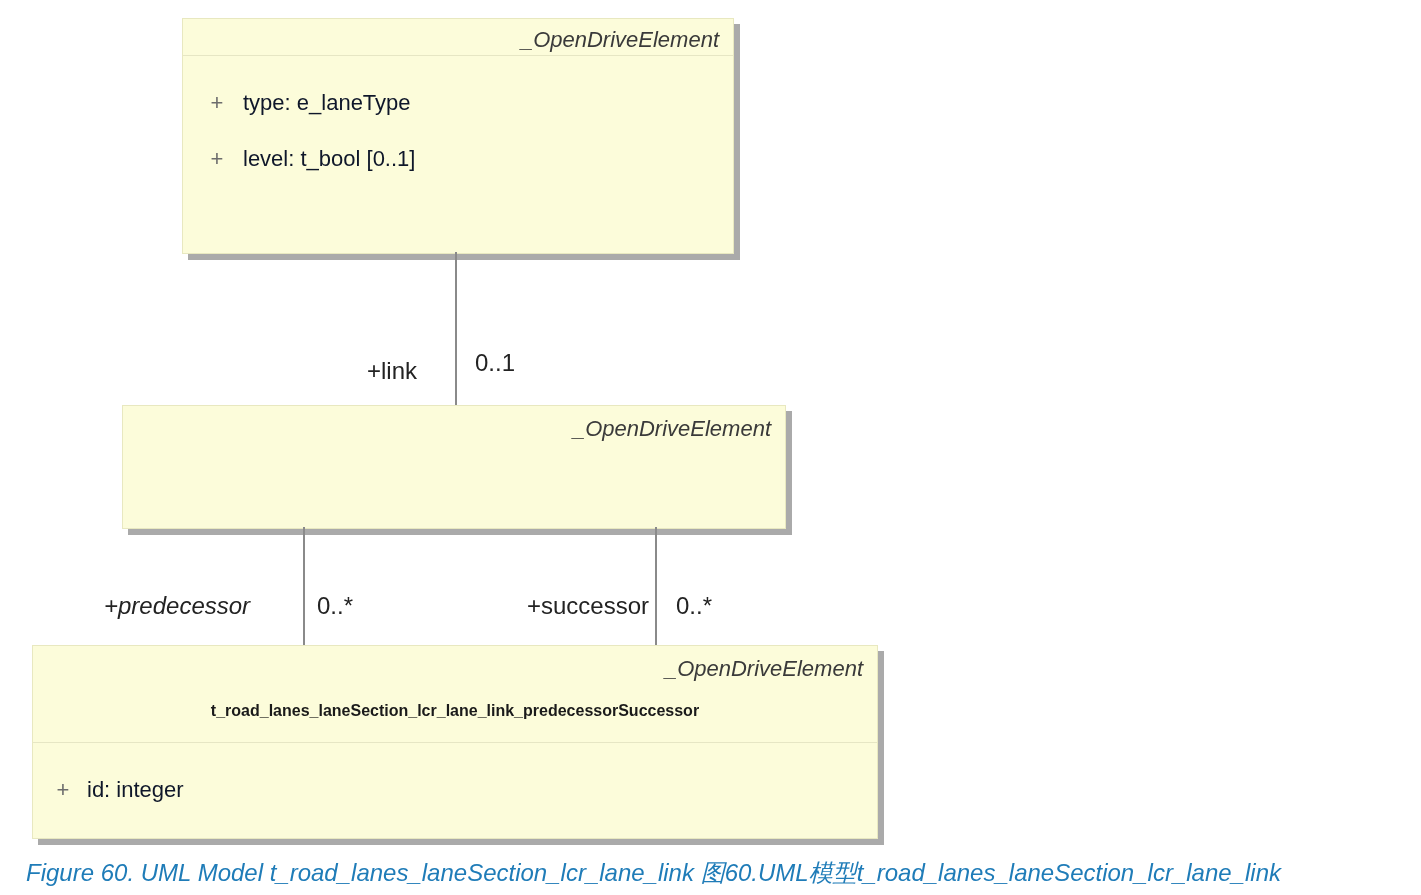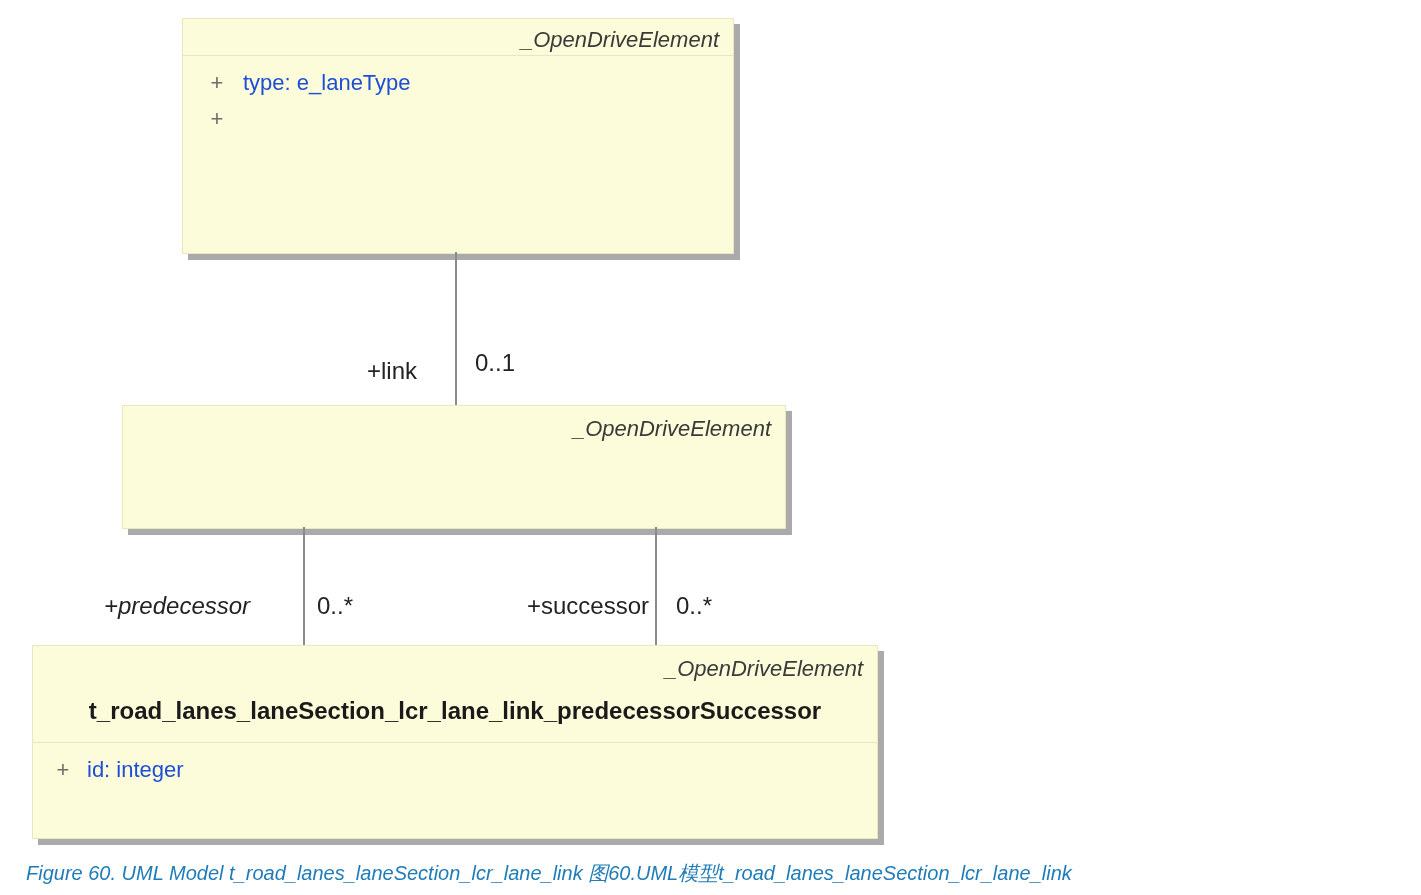--- a/index.html
+++ b/index.html
@@ -61,21 +61,22 @@
     white-space: nowrap;
     color: #4a4a4a;
     line-height: 1.5;
   }
   .uml-class .attr-vis {
     display: inline-block;
     text-align: center;
     color: #6d6d6d;
   }
   .uml-class .attr-text {
-    color: #1d4ed8;
+    color: #0f172a;
+    margin-top: 20px;
   }
 
   
   #class-lane {
     left: 182px; top: 18px;
     width: 552px; height: 236px;
   }
   #class-lane .stereotype-row { font-size: 22px; line-height: 30px; }
   #class-lane .class-name-row { font-size: 24px; line-height: 34px; }
   #class-lane .attr-list { padding-left: 8px; }
@@ -89,21 +90,21 @@
   }
   #class-lane-link .stereotype-row { font-size: 22px; line-height: 30px; padding-top: 8px; }
   #class-lane-link .class-name-row { font-size: 24px; line-height: 34px; padding-top: 8px; }
 
   
   #class-pred-succ {
     left: 32px; top: 645px;
     width: 846px; height: 194px;
   }
   #class-pred-succ .stereotype-row { font-size: 22px; line-height: 30px; padding-top: 8px; }
-  #class-pred-succ .class-name-row { font-size: 24px; line-height: 34px; padding-top: 10px; padding-bottom: 14px; }
+  #class-pred-succ .class-name-row { font-size: 16px; line-height: 34px; padding-top: 10px; padding-bottom: 14px; }
   #class-pred-succ .attr-list { padding-left: 6px; padding-top: 10px; }
   #class-pred-succ .attr-row { font-size: 22px; line-height: 34px; }
   #class-pred-succ .attr-vis { width: 48px; }
 
   
   .connector {
     position: absolute;
     background: #8a8a8a;
     width: 2px;
   }
@@ -125,21 +126,21 @@
   #label-pred-mult   { left: 317px; top: 592px; }
   #label-succ-role   { left: 487px; top: 592px; margin-left: 40px; }
   #label-succ-mult   { left: 676px; top: 592px; }
 
   
   #figure-caption {
     position: absolute;
     left: 26px;
     top: 856px;
     width: 1380px;
-    font-size: 20px;
+    font-size: 24px;
     line-height: 34px;
     font-style: italic;
     color: #1f7cb8;
     white-space: nowrap;
   }
 </style>
 </head>
 <body>
 
 <div id="diagram">
@@ -147,20 +148,21 @@
   <div class="uml-class" id="class-lane">
     <div class="stereotype-row">_OpenDriveElement</div>
     <div class="compartment-divider"></div>
     <div class="attr-list">
       <div class="attr-row">
         <span class="attr-vis">+</span>
         <span class="attr-text">type: e_laneType</span>
       </div>
       <div class="attr-row">
         <span class="attr-vis">+</span>
+        <span class="attr-text">level: t_bool [0..1]</span>
       </div>
     </div>
   </div>
 
   <div class="connector" id="conn-link"></div>
   <div class="assoc-label" id="label-link-role">+link</div>
   <div class="assoc-label" id="label-link-mult">0..1</div>
 
   <div class="uml-class" id="class-lane-link">
     <div class="stereotype-row">_OpenDriveElement</div>

